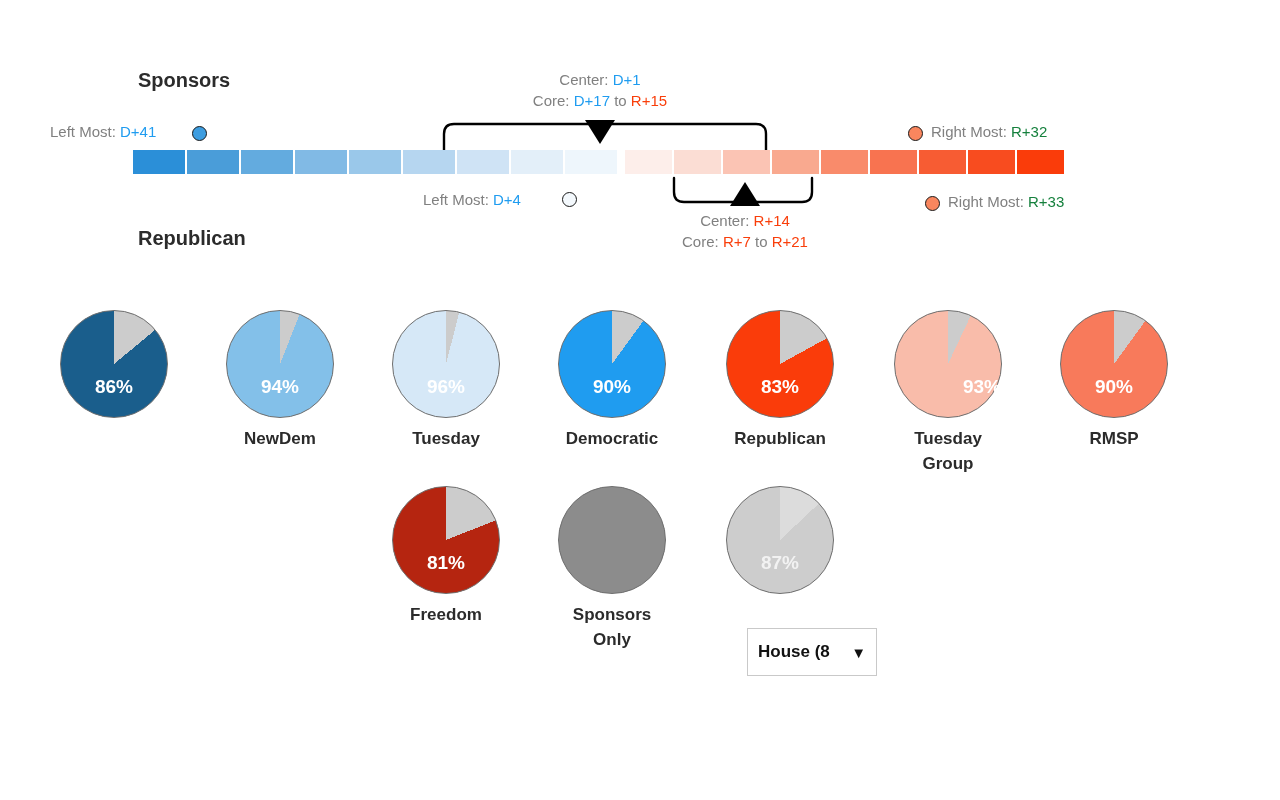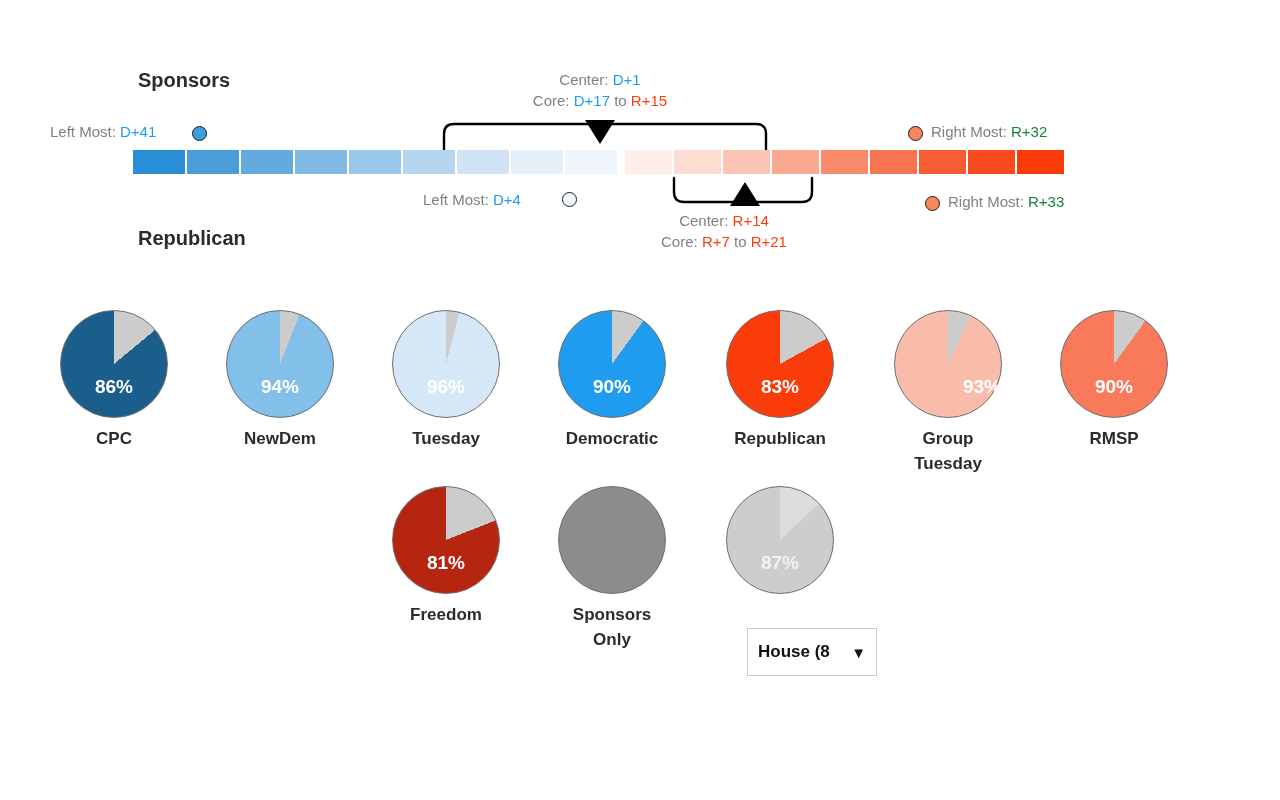--- a/index.html
+++ b/index.html
@@ -198,44 +198,41 @@
   <div class="endpoint-label" style="left:948px; top:193px;">
     <span>Right Most:</span>
     <span class="val-r">R+33</span>
   </div>
 
   <svg class="bracket" style="left:668px; top:176px;" width="150" height="32">
     <path d="M 6 2 L 6 16 Q 6 26 16 26 L 134 26 Q 144 26 144 16 L 144 2" fill="none" stroke="#000" stroke-width="2.4" stroke-linecap="round"></path>
   </svg>
   <div class="tri tri-up" style="left:730px; top:182px;"></div>
 
-  <div class="summary" style="left:544px; top:210px; width:360px;">
+  <div class="summary" style="left:565px; top:210px; width:360px;">
     <div>
       <span>Center:</span>
       <span class="val-r">R+14</span>
     </div>
     <div>
       <span>Core:</span>
       <span class="val-r">R+7</span>
       <span>to</span>
       <span class="val-r">R+21</span>
     </div>
   </div>
 </div>
 
 <div id="pies">
     <div class="pie-cell" style="left: 29px; top: 0px;">
       <div class="pie-wrap" style="width: 108px; height: 108px;">
         <div class="pie" style="width: 108px; height: 108px; background: conic-gradient(rgb(204, 204, 204) 0deg, rgb(204, 204, 204) 50.4deg, rgb(26, 94, 140) 50.4deg, rgb(26, 94, 140) 360deg);">
           <div class="pie-pct" style="top: 65px;">86%</div>
         </div>
       </div>
-      <div class="pie-label">
-        <div>CPC</div>
-      </div>
     </div>
     <div class="pie-cell" style="left: 195px; top: 0px;">
       <div class="pie-wrap" style="width: 108px; height: 108px;">
         <div class="pie" style="width: 108px; height: 108px; background: conic-gradient(rgb(204, 204, 204) 0deg, rgb(204, 204, 204) 21.6deg, rgb(131, 192, 233) 21.6deg, rgb(131, 192, 233) 360deg);">
           <div class="pie-pct" style="top: 65px;">94%</div>
         </div>
       </div>
       <div class="pie-label">
         <div>NewDem</div>
       </div>
@@ -270,22 +267,22 @@
         <div>Republican</div>
       </div>
     </div>
     <div class="pie-cell" style="left: 863px; top: 0px;">
       <div class="pie-wrap" style="width: 108px; height: 108px;">
         <div class="pie" style="width: 108px; height: 108px; background: conic-gradient(rgb(204, 204, 204) 0deg, rgb(204, 204, 204) 25.2deg, rgb(249, 188, 170) 25.2deg, rgb(249, 188, 170) 360deg);">
           <div class="pie-pct" style="top: 65px; text-align: right;">93%</div>
         </div>
       </div>
       <div class="pie-label">
+        <div>Tuesday</div>
         <div>Group</div>
-        <div>Tuesday</div>
       </div>
     </div>
     <div class="pie-cell" style="left: 1029px; top: 0px;">
       <div class="pie-wrap" style="width: 108px; height: 108px;">
         <div class="pie" style="width: 108px; height: 108px; background: conic-gradient(rgb(204, 204, 204) 0deg, rgb(204, 204, 204) 36deg, rgb(248, 122, 91) 36deg, rgb(248, 122, 91) 360deg);">
           <div class="pie-pct" style="top: 65px;">90%</div>
         </div>
       </div>
       <div class="pie-label">
         <div>RMSP</div>

